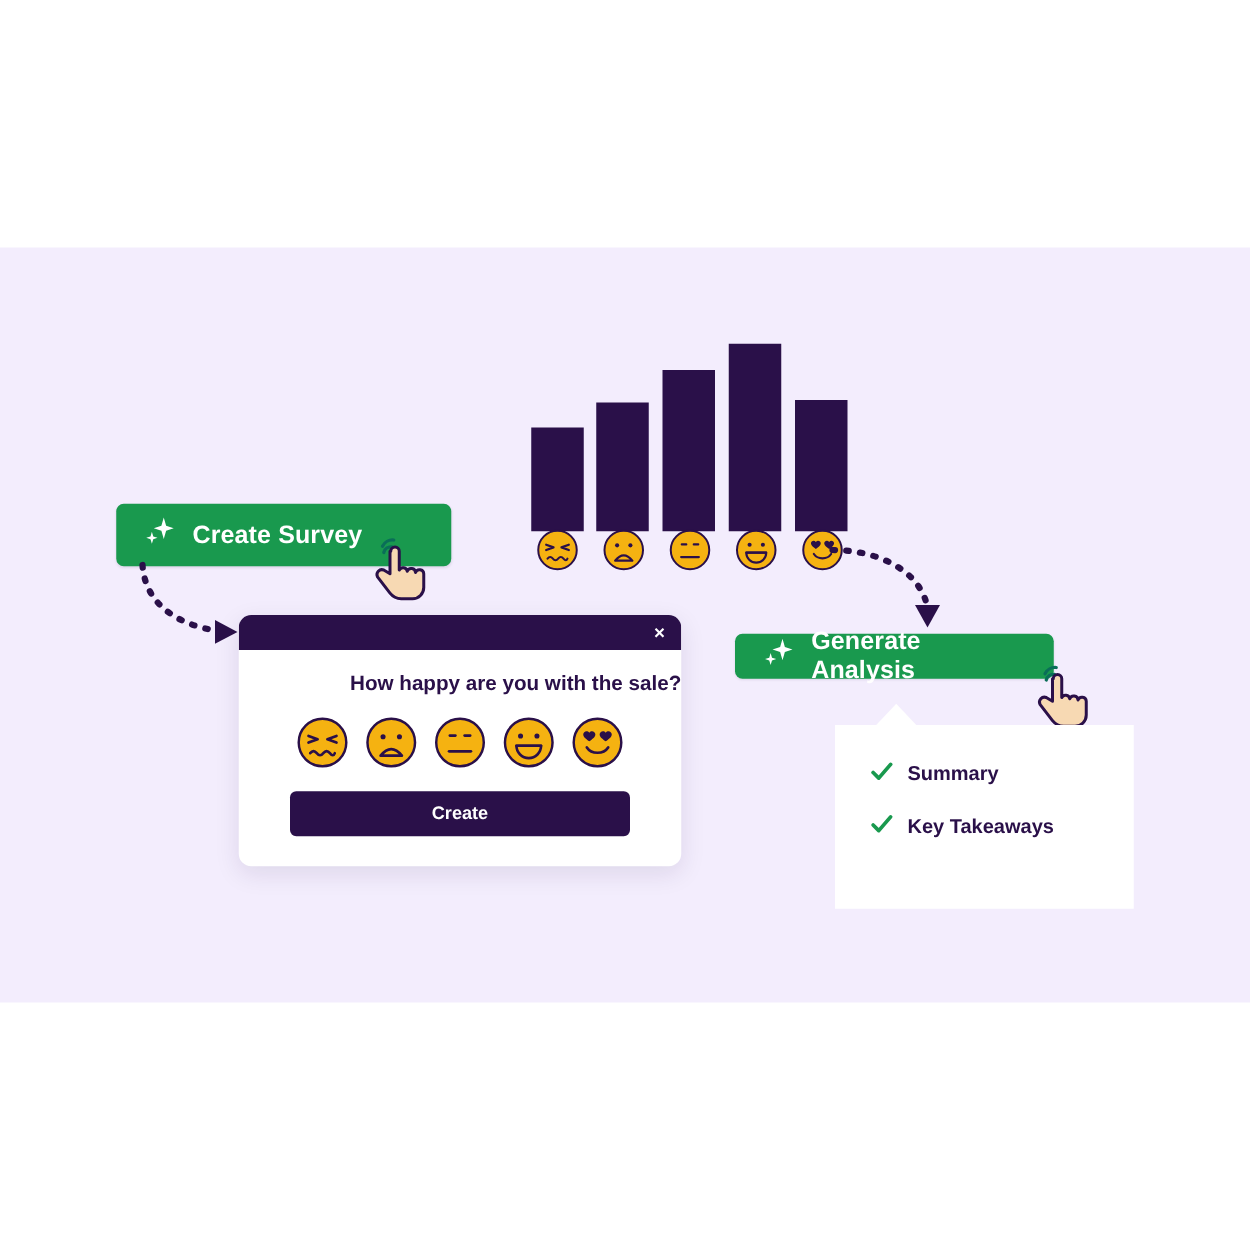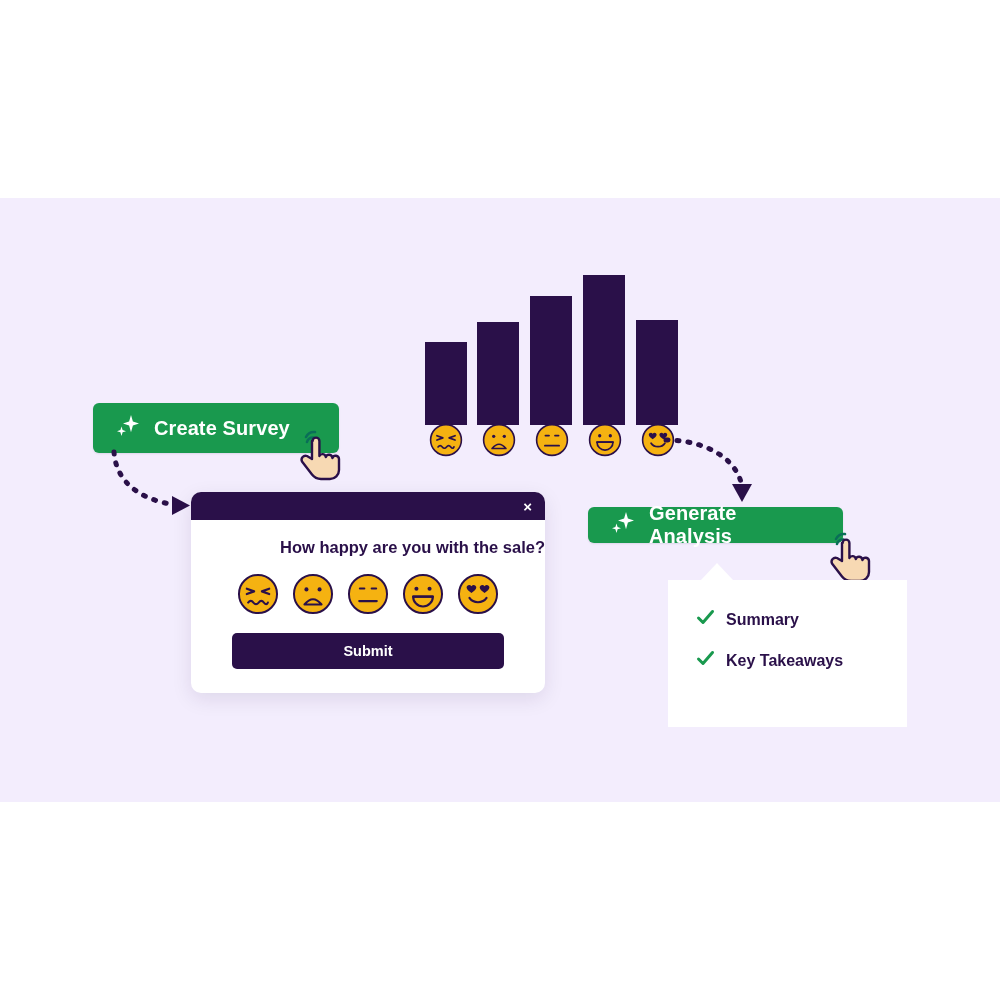--- a/index.html
+++ b/index.html
@@ -23,21 +23,21 @@
   .face{display:block;width:100%;height:100%;}
 
   
   .gbtn{
     position:absolute;background:#19994e;border-radius:6px;
     display:flex;align-items:center;gap:13px;
     padding:0 22px;box-sizing:border-box;
     color:#ffffff;font-weight:bold;letter-spacing:.1px;
     box-shadow:0 1px 2px rgba(42,16,73,.10);
   }
-  #create-survey-btn{left:93px;top:403px;width:246px;height:50px;font-size:20px;}
+  #create-survey-btn{left:93px;top:403px;width:268px;height:50px;font-size:20px;}
   #generate-analysis-btn{left:588px;top:507px;width:255px;height:36px;font-size:20px;}
   .sparkle{flex:0 0 auto;}
 
   
   .cursor{position:absolute;width:54px;height:54px;pointer-events:none;}
   #cursor-create{left:294px;top:428px;}
   #cursor-generate{left:824px;top:530px;}
 
   
   .arrow-svg{position:absolute;overflow:visible;}
@@ -214,21 +214,21 @@
         <svg class="face" viewBox="0 0 64 64">
             <use href="#f-smiling"></use>
           </svg>
         </div>
       <div class="modal-emoji">
         <svg class="face" viewBox="0 0 64 64">
             <use href="#f-hearteyes"></use>
           </svg>
         </div>
     </div>
-    <div class="submit-btn">Submit</div>
+    <div class="submit-btn">Create</div>
   </div>
 
   <svg class="arrow-svg" id="arrow-generate" viewBox="0 0 105 85">
     <path d="M4 12 C 40 12, 74 28, 80 58" fill="none" stroke="#2a1049" stroke-width="5" stroke-linecap="round" stroke-dasharray="2 9"></path>
     <path d="M70 56 L90 56 L80 74 Z" fill="#2a1049"></path>
   </svg>
 
   <div class="gbtn" id="generate-analysis-btn">
     <span class="sparkle">
       <svg width="26" height="26" viewBox="0 0 26 26">

